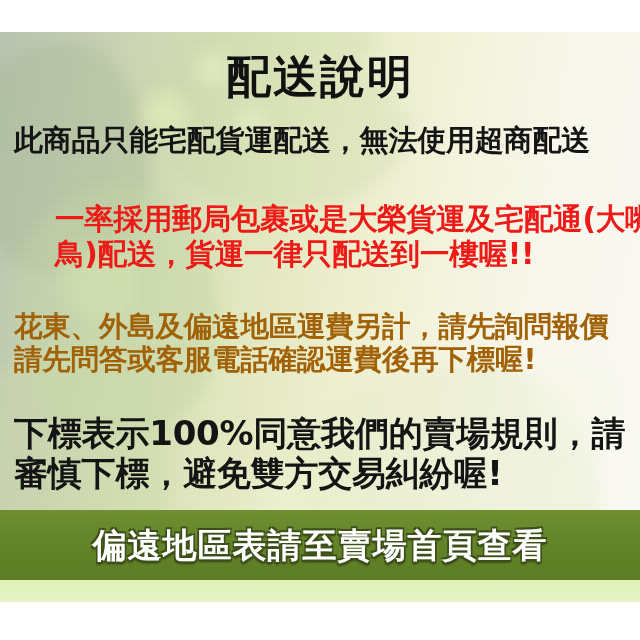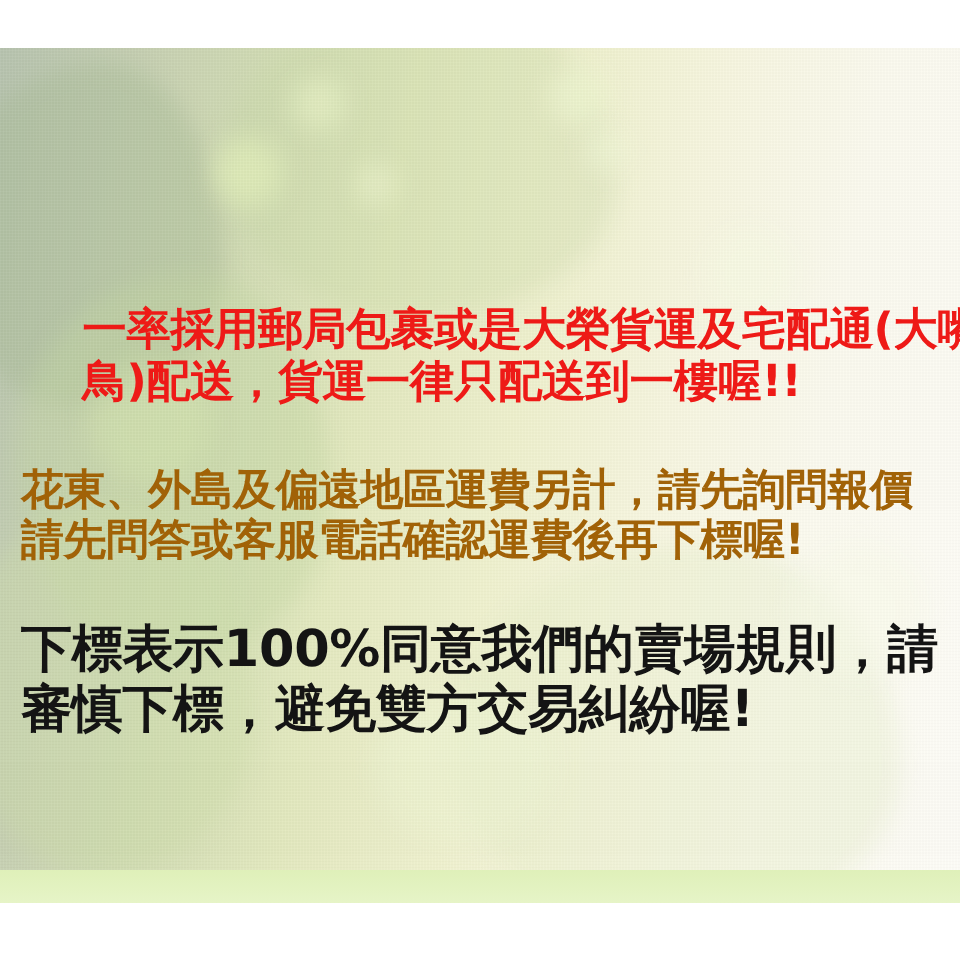--- a/index.html
+++ b/index.html
@@ -156,25 +156,30 @@
     <div class="blob" style="left:366px; top:12px; width:40px; height:40px; background:rgba(239,246,210,.70);"></div>
     <div class="blob" style="left:390px; top:54px; width:28px; height:28px; background:rgba(242,248,216,.60);"></div>
     <div class="blob" style="left:470px; top:120px; width:60px; height:60px; background:rgba(246,250,226,.55);"></div>
     <div class="blob" style="left:60px; top:210px; width:80px; height:80px; background:rgba(214,230,176,.45);"></div>
     <div class="blob" style="left:528px; top:330px; width:90px; height:90px; background:rgba(248,250,232,.50);"></div>
     <div class="blob" style="left:250px; top:430px; width:120px; height:100px; background:rgba(238,244,212,.40);"></div>
   </div>
 
   <div class="content">
 
+    <div class="title">配送說明</div>
 
+    <div id="para-courier" class="para black">此商品只能宅配貨運配送，無法使用超商配送</div>
 
     <div id="para-postal" class="para red">一率採用郵局包裹或是大榮貨運及宅配通(大嘴鳥)配送，貨運一律只配送到一樓喔!!</div>
 
     <div id="para-remote" class="para blue">花東、外島及偏遠地區運費另計，請先詢問報價請先問答或客服電話確認運費後再下標喔!</div>
 
     <div id="para-agreement" class="para black">下標表示100%同意我們的賣場規則，請審慎下標，避免雙方交易糾紛喔!</div>
 
+    <div class="footer-band">
+      <span class="footer-band-text">偏遠地區表請至賣場首頁查看</span>
+    </div>
 
     <div class="footer-strip"></div>
   </div>
 
 </div>
 
 </body></html>

